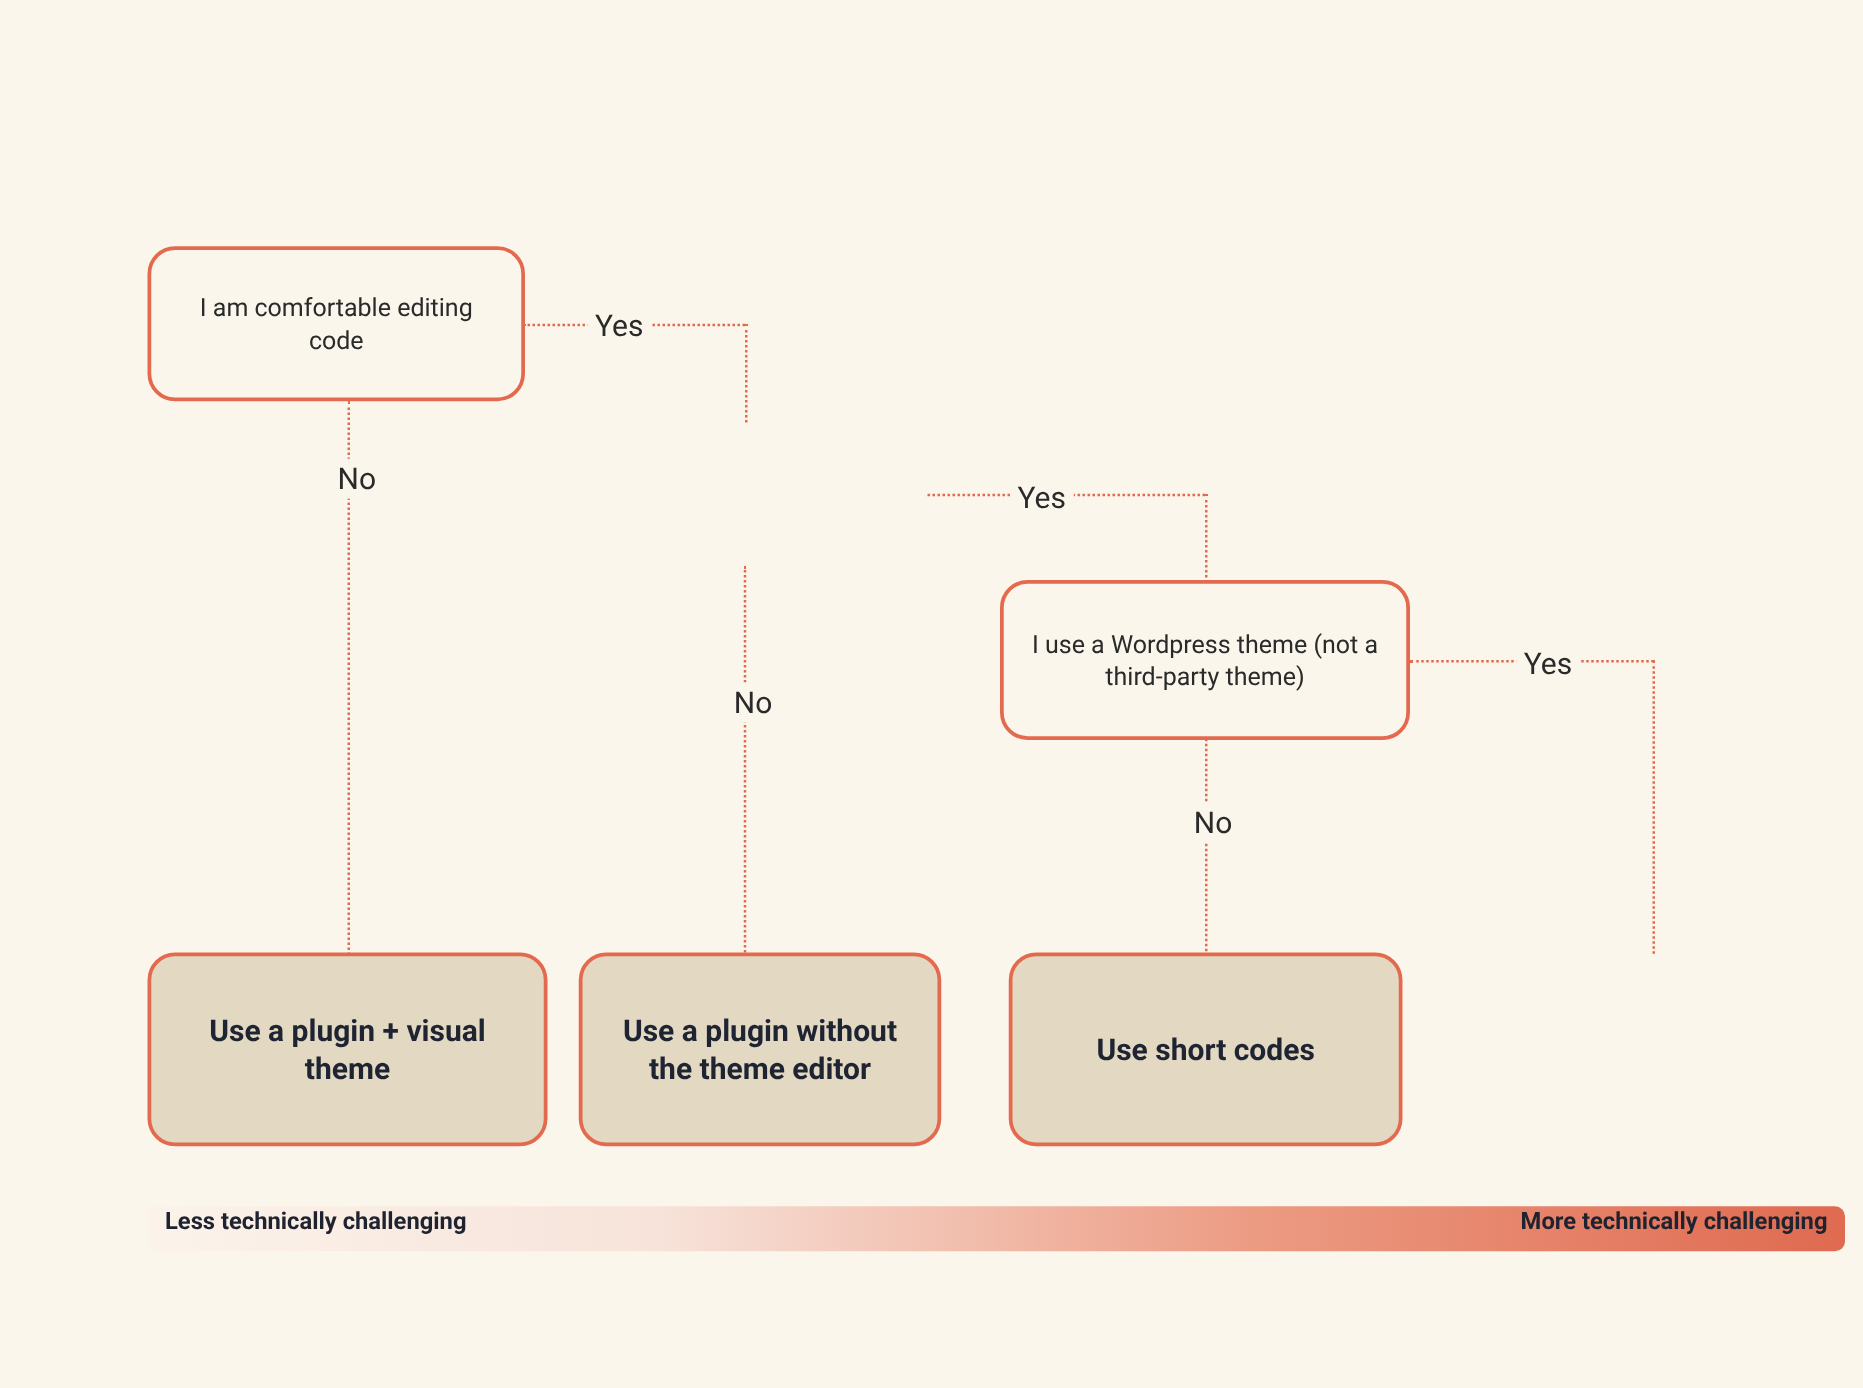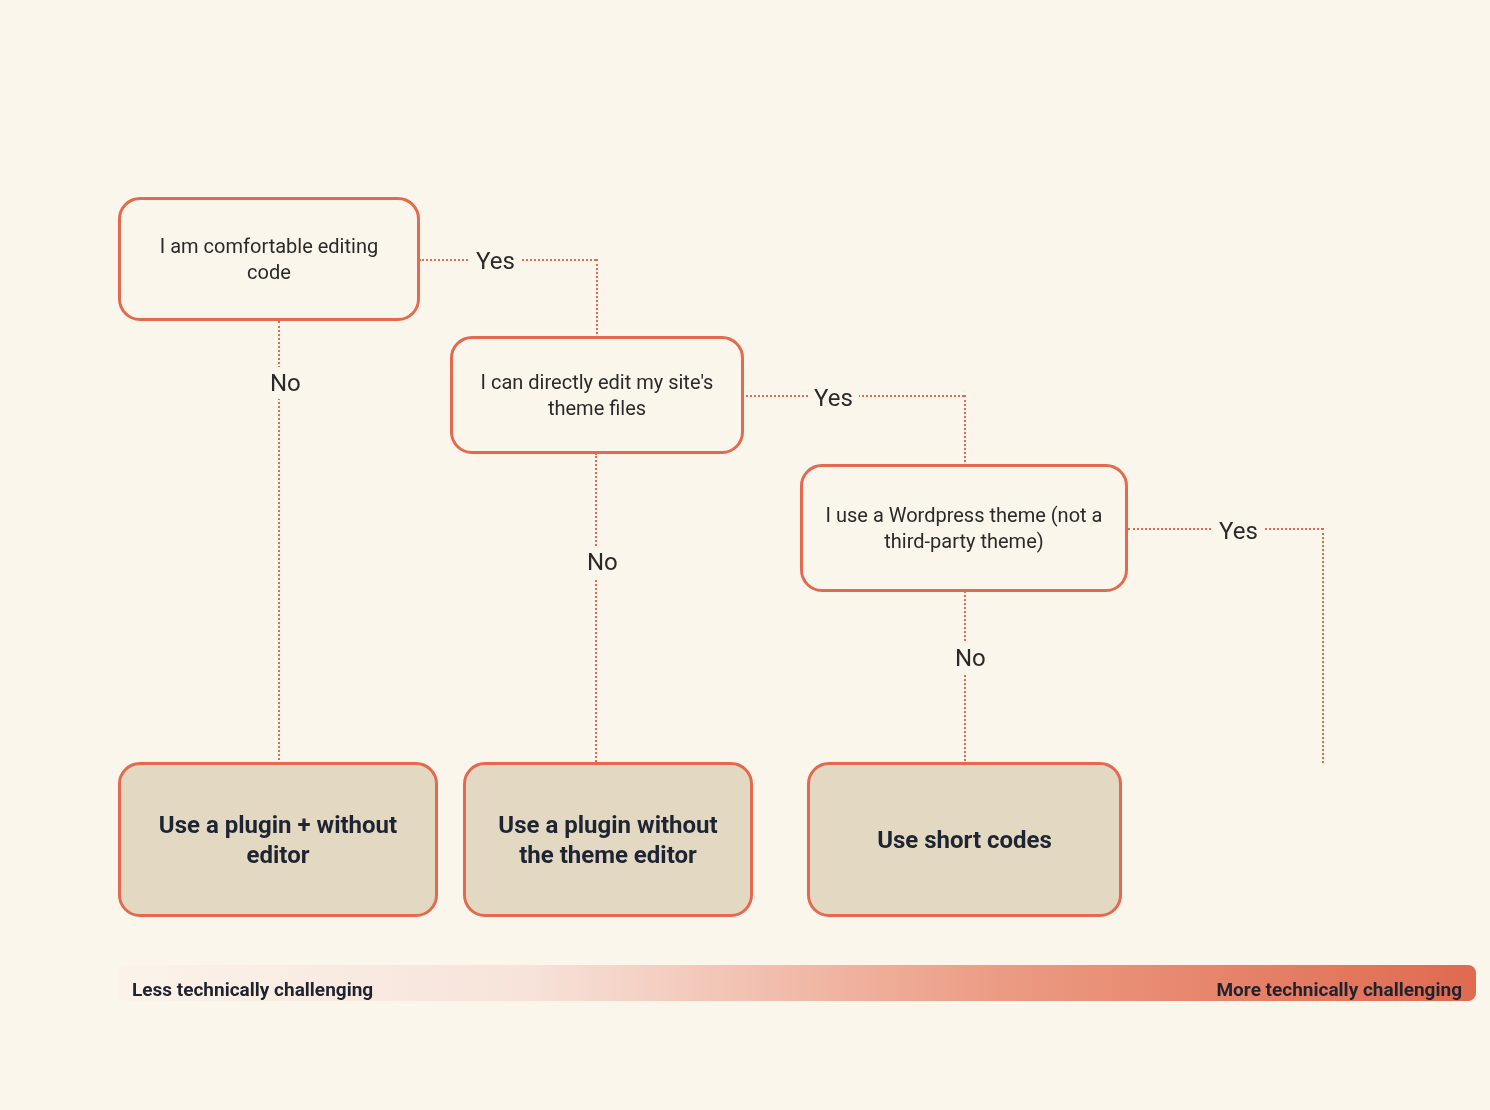--- a/index.html
+++ b/index.html
@@ -61,21 +61,21 @@
     position: absolute;
     width: 0;
     border-left: 2px dotted #e36a4f;
   }
   .gradient-bar {
     position: absolute;
     height: 36px;
     border-radius: 8px;
     background: linear-gradient(to right, #fbf3ea 0%, #f7e3da 30%, #ec9b83 65%, #df6a50 100%);
     display: flex;
-    align-items: flex-end;
+    align-items: flex-start;
     justify-content: space-between;
     padding: 0 14px;
     color: #1f232f;
     font-weight: 700;
     font-size: 19px;
   }
 </style>
 </head>
 <body>
 
@@ -91,39 +91,36 @@
   <div class="vline" style="left:595px; top:453px; height:312px;"></div>
 
   <div class="hline" style="left:1128px; top:528px; width:195px;"></div>
   <div class="vline" style="left:1322px; top:528px; height:235px;"></div>
   <div class="vline" style="left:964px; top:591px; height:174px;"></div>
 
   <div class="node" style="left:118px; top:197px; width:302px; height:124px;">
     <span>I am comfortable editing code</span>
   </div>
 
-  <div class="node" style="left:450px; top:336px; width:294px; height:118px;">
-    <span>I can directly edit my site's theme files</span>
-  </div>
 
   <div class="node" style="left:800px; top:464px; width:328px; height:128px;">
     <span>I use a Wordpress theme (not a third-party theme)</span>
   </div>
 
   <div class="edge-label" style="left:470px; top:245px;">Yes</div>
   <div class="edge-label" style="left:264px; top:367px;">No</div>
 
   <div class="edge-label" style="left:808px; top:382px;">Yes</div>
   <div class="edge-label" style="left:581px; top:546px;">No</div>
 
   <div class="edge-label" style="left:1213px; top:515px;">Yes</div>
   <div class="edge-label" style="left:949px; top:642px;">No</div>
 
   <div class="outcome" style="left:118px; top:762px; width:320px; height:155px;">
-    <span>Use a plugin + without editor</span>
+    <span>Use a plugin + visual theme</span>
   </div>
   <div class="outcome" style="left:463px; top:762px; width:290px; height:155px;">
     <span>Use a plugin without the theme editor</span>
   </div>
   <div class="outcome" style="left:807px; top:762px; width:315px; height:155px;justify-content:center;">
     <span>Use short codes</span>
   </div>
 
   <div class="gradient-bar" style="left:118px; top:965px; width:1358px;">
     <span>Less technically challenging</span>

